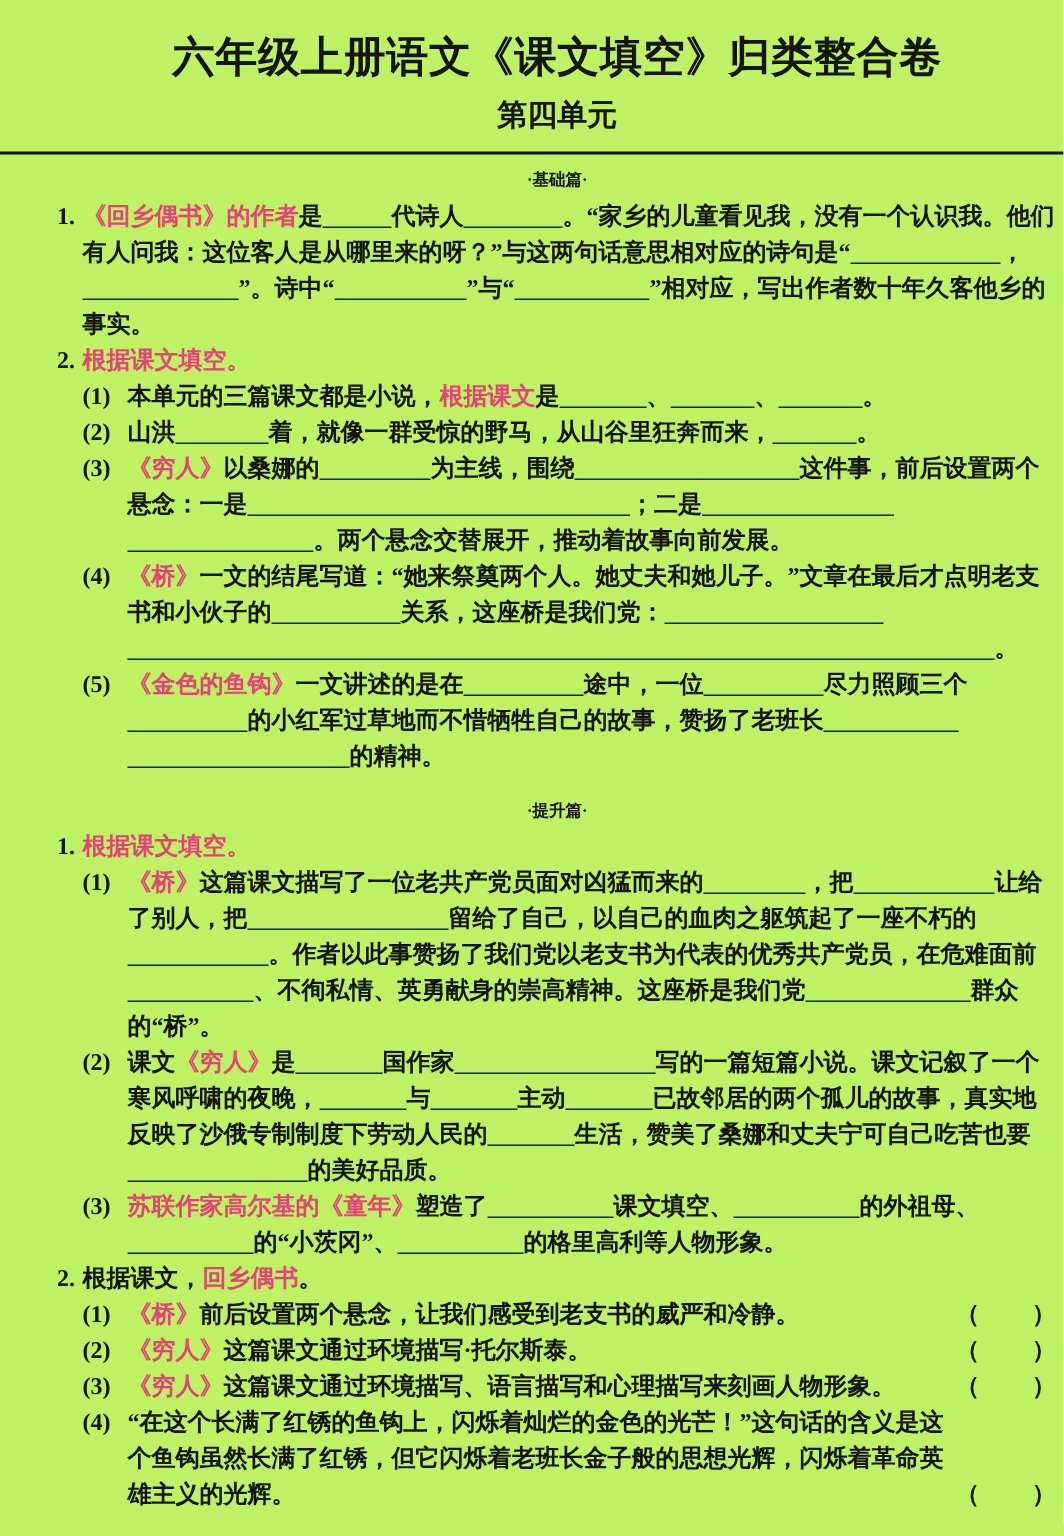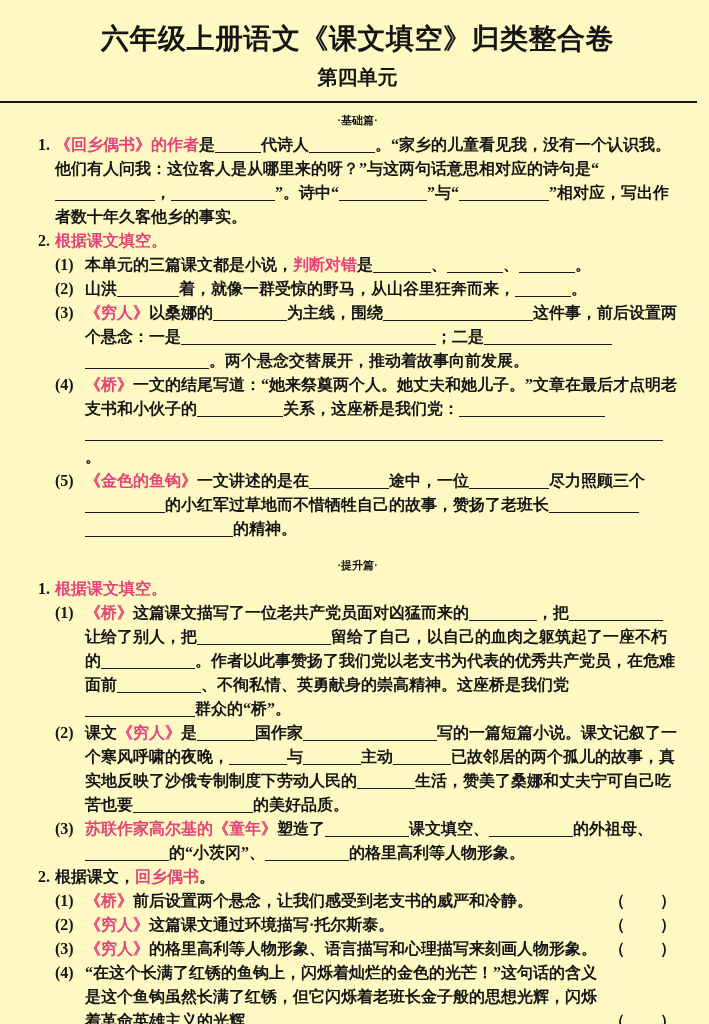--- a/index.html
+++ b/index.html
@@ -1,19 +1,19 @@
 <!DOCTYPE html>
 <html style="--accent: #e34379;"><head>
 <meta charset="utf-8">
 <style>
   html,body{margin:0;padding:0;background:#e9e9e9;}
   .page{
     width:709px;height:1024px;box-sizing:border-box;
-    margin:0 auto;background:#fef9c3;color:#151515;
-    padding:14px 32px 0 38px;position:relative;overflow:hidden;
+    margin:0 auto;background:#bef264;color:#151515;
+    padding:14px 4px 0 38px;position:relative;overflow:hidden;
     font-family:"Liberation Serif","DejaVu Serif",serif;
     font-weight:600;font-size:16px;line-height:1.5;
   }
   .title{font-size:28px;font-weight:800;text-align:center;margin:4px 0 2px;letter-spacing:.5px;}
   .subtitle{font-size:20px;font-weight:800;text-align:center;margin:2px 0 9px;}
   .rule{border:none;border-top:2px solid #151515;margin:0 -20px 9px -38px;height:0;}
   .section-heading{font-size:11px;font-weight:800;text-align:center;margin:5px 0 4px;}
   .section-heading.gap{margin-top:16px;}
   .item{display:flex;}
   .item.lvl2{margin-left:17px;}
@@ -44,21 +44,21 @@
       </div>
       <div class="item lvl1">
         <span class="num">2.</span>
         <div class="body">
           <div class="text"><span class="hl">根据课文填空。</span></div>
         </div>
       </div>
       <div class="item lvl2">
         <span class="num">(1)</span>
         <div class="body">
-          <div class="text"><span>本单元的三篇课文都是小说，</span><span class="hl">判断对错</span><span>是</span><span class="blank" style="width: 58px;"></span><span>、</span><span class="blank" style="width: 56px;"></span><span>、</span><span class="blank" style="width: 56px;"></span><span>。</span></div>
+          <div class="text"><span>本单元的三篇课文都是小说，</span><span class="hl">根据课文</span><span>是</span><span class="blank" style="width: 58px;"></span><span>、</span><span class="blank" style="width: 56px;"></span><span>、</span><span class="blank" style="width: 56px;"></span><span>。</span></div>
         </div>
       </div>
       <div class="item lvl2">
         <span class="num">(2)</span>
         <div class="body">
           <div class="text"><span>山洪</span><span class="blank" style="width: 62px;"></span><span>着，就像一群受惊的野马，从山谷里狂奔而来，</span><span class="blank" style="width: 56px;"></span><span>。</span></div>
         </div>
       </div>
       <div class="item lvl2">
         <span class="num">(3)</span>
@@ -119,21 +119,21 @@
       <div class="item lvl2">
         <span class="num">(2)</span>
         <div class="body">
           <div class="text"><span class="hl">《穷人》</span><span>这篇课文通过环境描写·托尔斯泰。</span></div>
           <span class="paren">（　　）</span>
         </div>
       </div>
       <div class="item lvl2">
         <span class="num">(3)</span>
         <div class="body">
-          <div class="text"><span class="hl">《穷人》</span><span>的格里高利等人物形象、语言描写和心理描写来刻画人物形象。</span></div>
+          <div class="text"><span class="hl">《穷人》</span><span>这篇课文通过环境描写、语言描写和心理描写来刻画人物形象。</span></div>
           <span class="paren">（　　）</span>
         </div>
       </div>
       <div class="item lvl2">
         <span class="num">(4)</span>
         <div class="body">
           <div class="text"><span>“在这个长满了红锈的鱼钩上，闪烁着灿烂的金色的光芒！”这句话的含义是这个鱼钩虽然长满了红锈，但它闪烁着老班长金子般的思想光辉，闪烁着革命英雄主义的光辉。</span></div>
           <span class="paren">（　　）</span>
         </div>
       </div>

